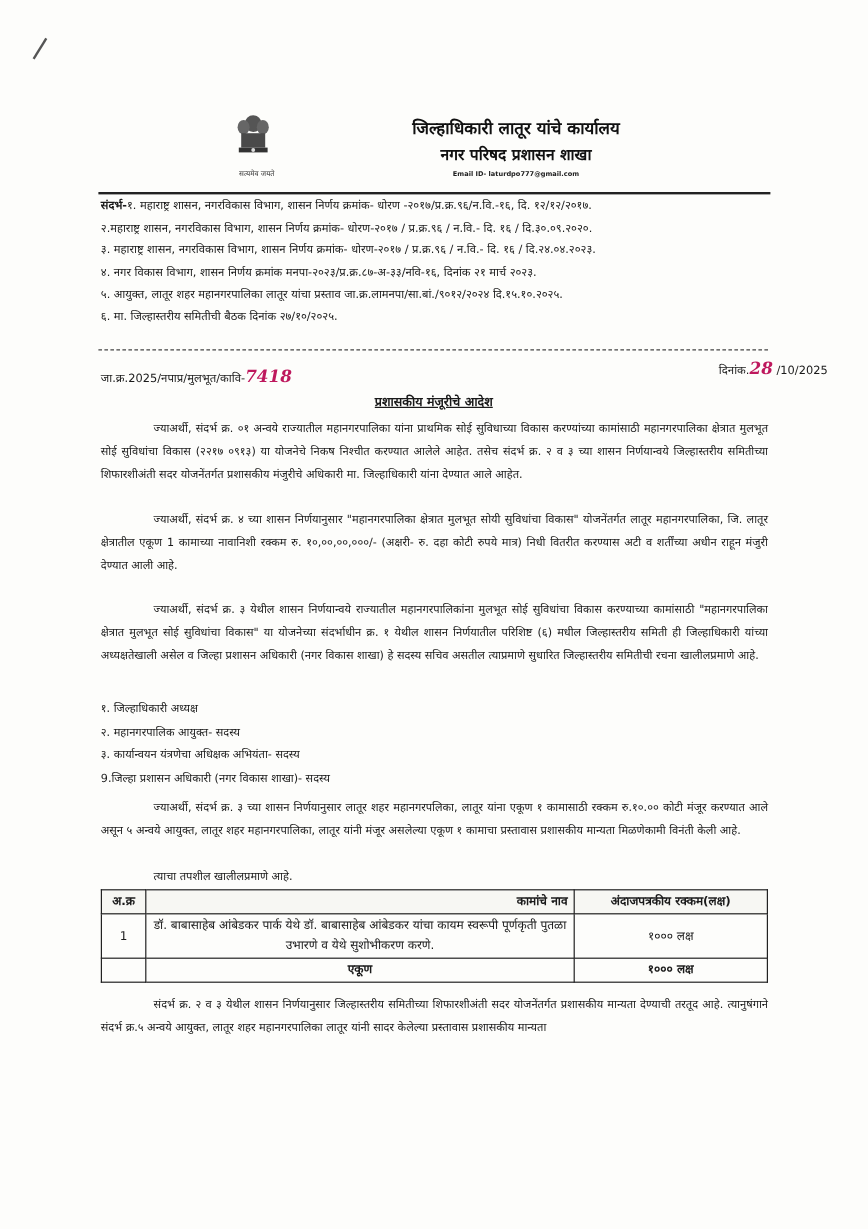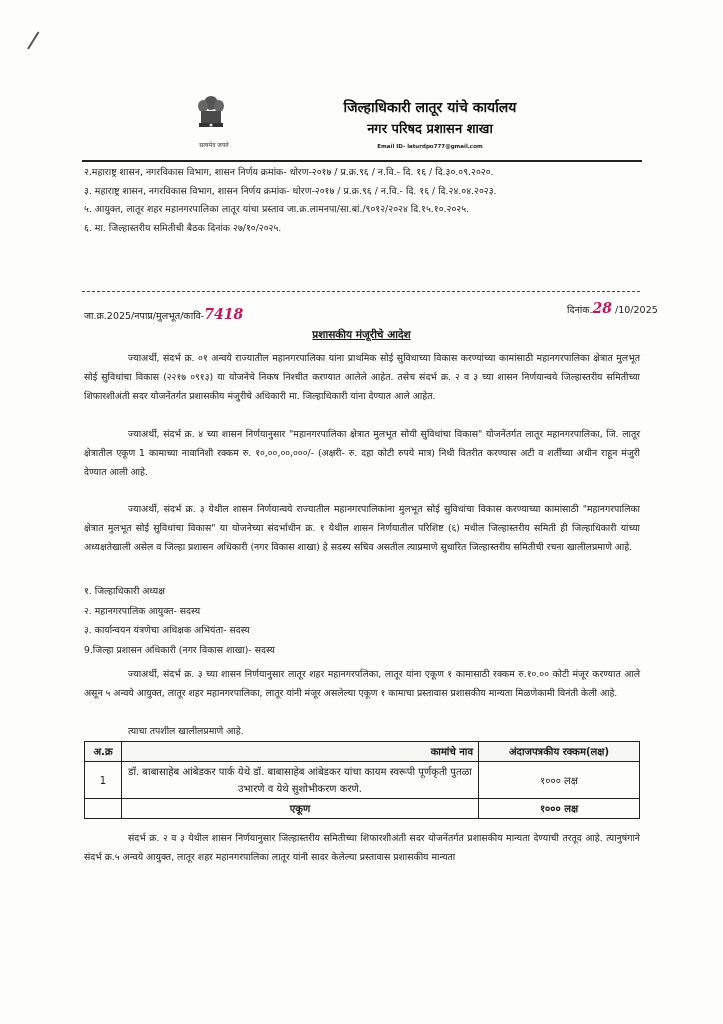--- a/index.html
+++ b/index.html
@@ -51,21 +51,21 @@
     border-top: 1.5px dashed #444;
   }
   .order-no {
     position: absolute; left: 84px; top: 306px; font-size: 9.5px; white-space: nowrap;
   }
   .handwritten {
     font-family: "DejaVu Serif", serif; font-style: italic; font-weight: bold;
     color: #be185d; font-size: 14px;
   }
   .date-line {
-    position: absolute; left: 567px; top: 300px; font-size: 9.5px; white-space: nowrap;
+    position: absolute; left: 599px; top: 300px; font-size: 9.5px; white-space: nowrap;
   }
   .doc-title {
     position: absolute; left: 0; width: 723px; top: 327px; text-align: center;
     font-size: 10.5px; font-weight: bold; 
   }
   .doc-title span { text-decoration: underline; }
   .para {
     position: absolute; left: 84px; width: 556px; font-size: 9.3px; line-height: 19px;
     text-align: justify;
   }
@@ -103,22 +103,24 @@
     <div class="motto">सत्यमेव जयते</div>
   </div>
   <div class="office-title">जिल्हाधिकारी लातूर यांचे कार्यालय</div>
   <div class="office-sub">नगर परिषद प्रशासन शाखा</div>
   <div class="office-email">Email ID- laturdpo777@gmail.com</div>
 </div>
 
 <div class="rule-thick"></div>
 
 <div class="refs">
+  <div><span class="ref-label">संदर्भ-</span><span>१. महाराष्ट्र शासन, नगरविकास विभाग, शासन निर्णय क्रमांक- धोरण -२०१७/प्र.क्र.९६/न.वि.-१६, दि. १२/१२/२०१७.</span></div>
   <div>२.महाराष्ट्र शासन, नगरविकास विभाग, शासन निर्णय क्रमांक- धोरण-२०१७ / प्र.क्र.९६ / न.वि.- दि. १६ / दि.३०.०९.२०२०.</div>
   <div>३. महाराष्ट्र शासन, नगरविकास विभाग, शासन निर्णय क्रमांक- धोरण-२०१७ / प्र.क्र.९६ / न.वि.- दि. १६ / दि.२४.०४.२०२३.</div>
+  <div>४. नगर विकास विभाग, शासन निर्णय क्रमांक मनपा-२०२३/प्र.क्र.८७-अ-३३/नवि-१६, दिनांक २१ मार्च २०२३.</div>
   <div>५. आयुक्त, लातूर शहर महानगरपालिका लातूर यांचा प्रस्ताव जा.क्र.लामनपा/सा.बां./९०१२/२०२४ दि.१५.१०.२०२५.</div>
   <div>६. मा. जिल्हास्तरीय समितीची बैठक दिनांक २७/१०/२०२५.</div>
 </div>
 
 <div class="rule-dashed"></div>
 
 <div class="order-no">
   <span>जा.क्र.2025/नपाप्र/मुलभूत/कावि-</span><span class="handwritten">7418</span>
 </div>
 

